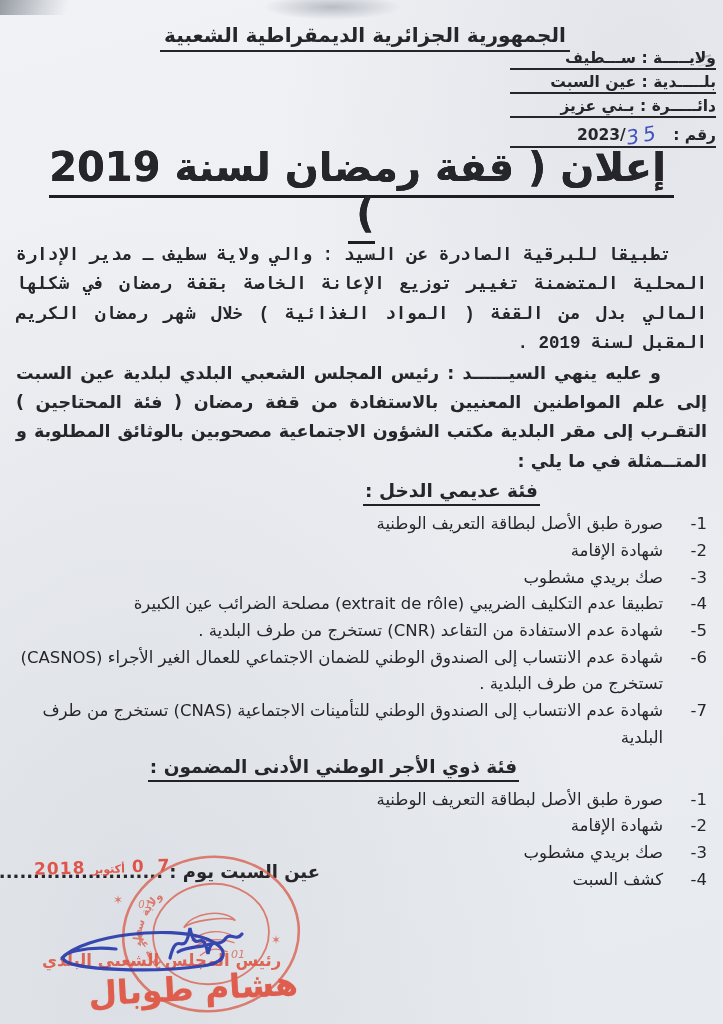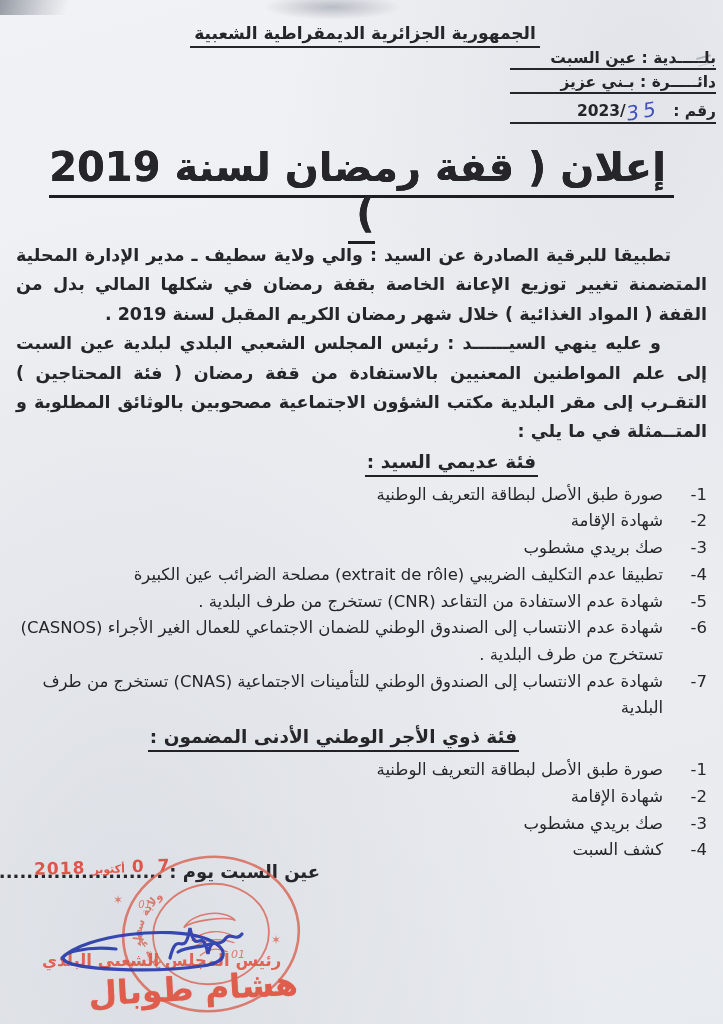--- a/index.html
+++ b/index.html
@@ -18,37 +18,37 @@
   }
   
   .artifact-tl{position:absolute;top:0;left:0;width:78px;height:15px;
     background:linear-gradient(105deg,rgba(120,126,136,.75),rgba(160,166,176,.35) 55%,transparent 85%);}
   .artifact-top{position:absolute;top:-6px;left:262px;width:140px;height:26px;border-radius:50%;
     background:radial-gradient(ellipse,rgba(140,146,158,.55),transparent 70%);}
   .artifact-right{position:absolute;top:56px;left:697px;width:15px;height:6px;
     border-top:2px solid #a7acb5;border-bottom:1px solid #b7bcc4;transform:rotate(-14deg);opacity:.8;}
 
   .republic{position:absolute;top:23px;left:150px;width:430px;text-align:center;
-    font-size:17px;font-weight:bold;}
+    font-size:20px;font-weight:bold;}
   .republic span{border-bottom:2px solid #26262a;padding:0 4px 3px;}
 
   .identity{position:absolute;top:49px;right:7px;width:206px;font-weight:bold;font-size:15.5px;}
   .identity .line{border-bottom:2px solid #26262a;padding-bottom:1px;margin-bottom:3px;
     white-space:nowrap;text-align:right;}
   .ref-line{display:flex;align-items:baseline;gap:14px;}
   .hand-blue{display:inline-block;color:#4050c0;font-size:20px;font-weight:normal;font-style:italic;
     transform:rotate(-10deg) translateY(2px);letter-spacing:4px;}
 
   .doc-title{position:absolute;top:144px;left:40px;right:40px;text-align:center;}
   .doc-title span{font-size:40px;font-weight:bold;text-shadow:0 0 .6px #111;
     border-bottom:3px solid #1e1e22;padding:0 8px 5px;}
 
   .body{position:absolute;top:241px;right:16px;left:16px;}
   .body p{margin:0;font-size:17.5px;line-height:1.68;font-weight:bold;text-align:justify;}
-  .p1{text-indent:36px;}
+  .p1{text-indent:36px;font-family:Liberation Mono, monospace;}
   .p2{text-indent:46px;}
 
   .sec-head-wrap{text-align:center;margin:4px 0 5px;}
   .sec-head{position:relative;display:inline-block;font-size:18.5px;font-weight:bold;
     border-bottom:2.5px solid #222;padding:0 2px 3px;white-space:nowrap;}
   .shift1{left:90px;}
   .shift2{left:-28px;}
 
   .list{font-size:16.5px;font-weight:normal;line-height:1.62;}
   .item{display:flex;column-gap:18px;align-items:flex-start;}
@@ -79,38 +79,39 @@
 
   <div class="artifact-tl"></div>
   <div class="artifact-top"></div>
   <div class="artifact-right"></div>
 
   <div class="republic">
     <span>الجمهورية الجزائرية الديمقراطية الشعبية</span>
   </div>
 
   <div class="identity">
+    <div class="line">ولايـــــة : ســـطيف</div>
     <div class="line">بلـــــدية : عين السبت</div>
     <div class="line">دائـــــرة : بـني عزيز</div>
     <div class="line ref-line">
       <span>رقم :</span>
       <span dir="ltr"><span>2023/</span><span class="hand-blue">35</span></span>
     </div>
   </div>
 
   <div class="doc-title">
     <span>إعلان ( قفة رمضان لسنة 2019 )</span>
   </div>
 
   <div class="body">
     <p class="p1">تطبيقا للبرقية الصادرة عن السيد : والي ولاية سطيف ـ مدير الإدارة المحلية المتضمنة تغيير توزيع الإعانة الخاصة بقفة رمضان  في شكلها المالي بدل  من القفة ( المواد الغذائية )  خلال شهر رمضان الكريم المقبل  لسنة 2019 .</p>
     <p class="p2">و عليه ينهي السيــــــد : رئيس المجلس الشعبي البلدي لبلدية عين السبت إلى علم المواطنين المعنيين بالاستفادة من قفة رمضان ( فئة المحتاجين )  التقـرب إلى مقر البلدية مكتب الشؤون الاجتماعية مصحوبين بالوثائق المطلوبة و المتــمثلة في ما يلي :</p>
 
     <div class="sec-head-wrap">
-      <span class="sec-head shift1">فئة عديمي السيد :</span>
+      <span class="sec-head shift1">فئة عديمي الدخل :</span>
     </div>
     <div class="list">
       <div class="item">
         <span class="num">1-</span>
         <span class="txt">صورة طبق الأصل لبطاقة التعريف الوطنية</span>
       </div>
       <div class="item">
         <span class="num">2-</span>
         <span class="txt">شهادة الإقامة</span>
       </div>

